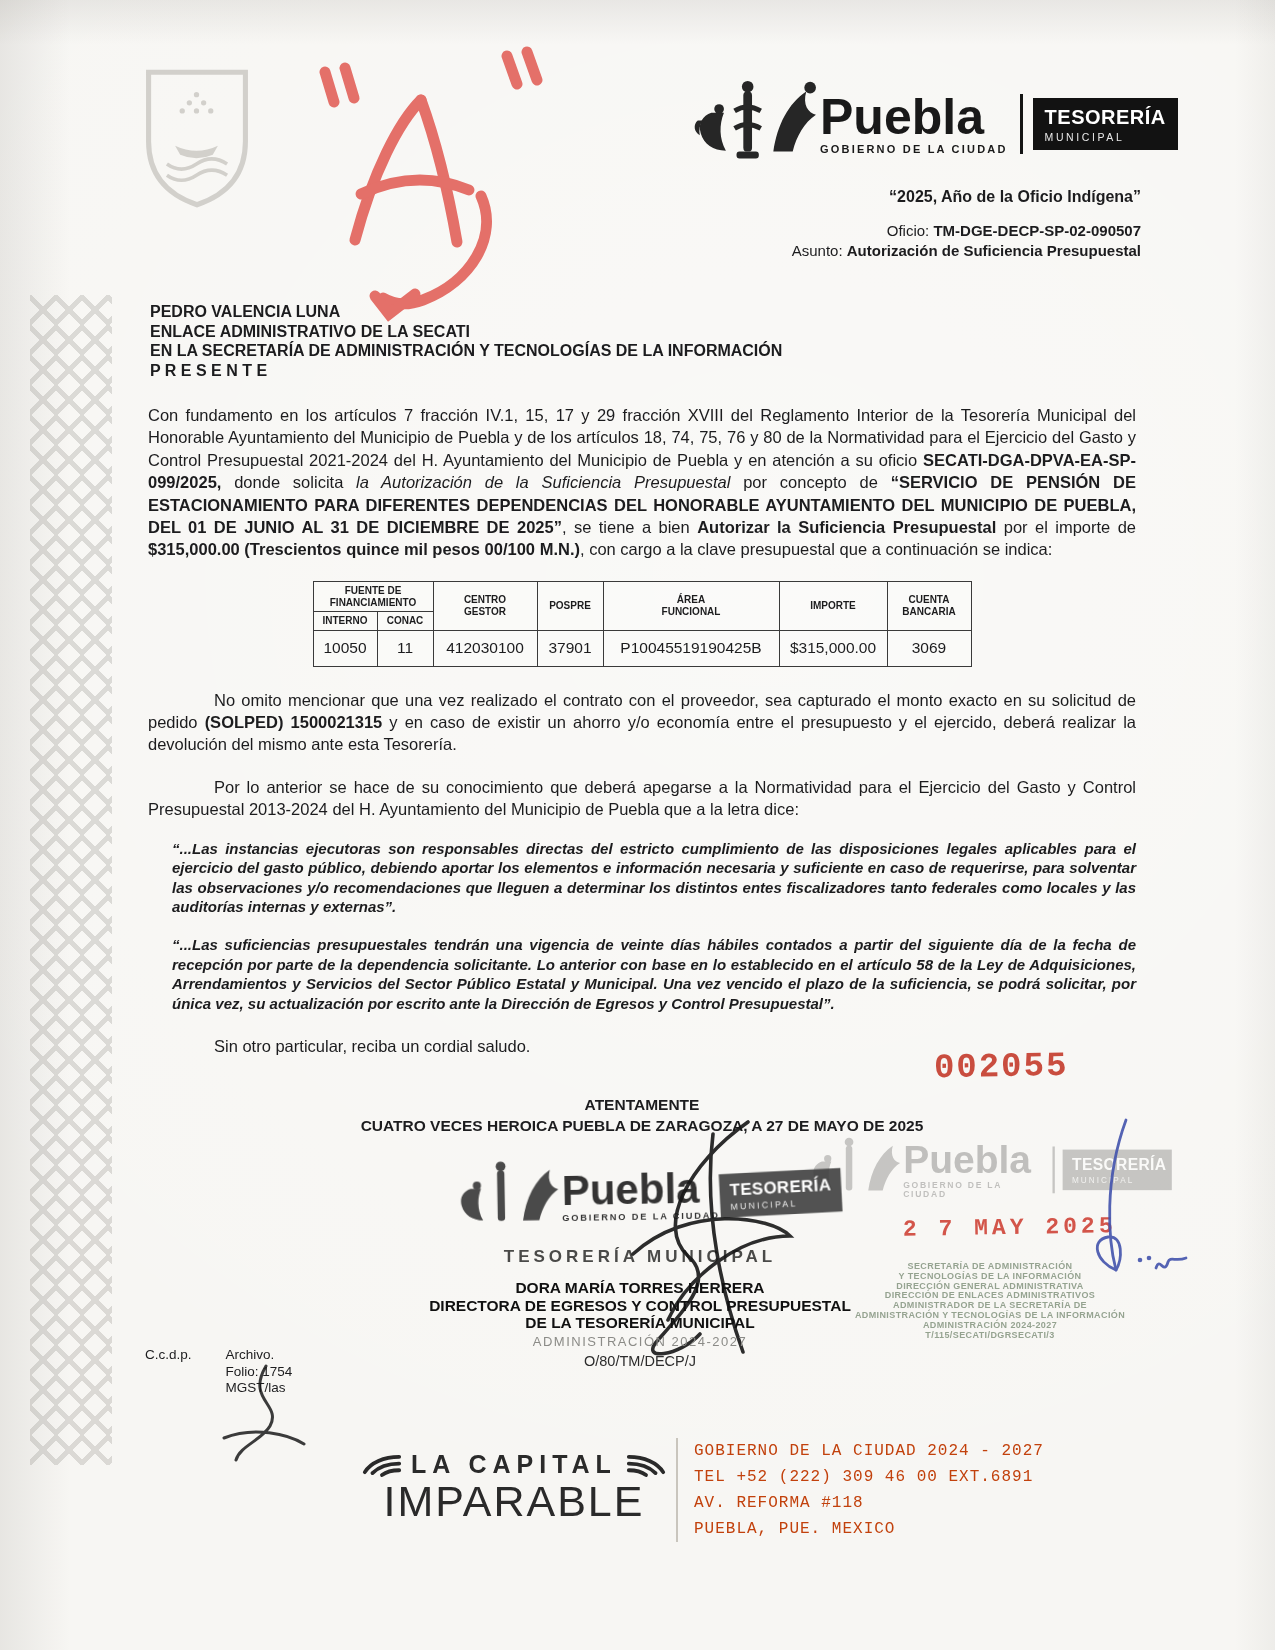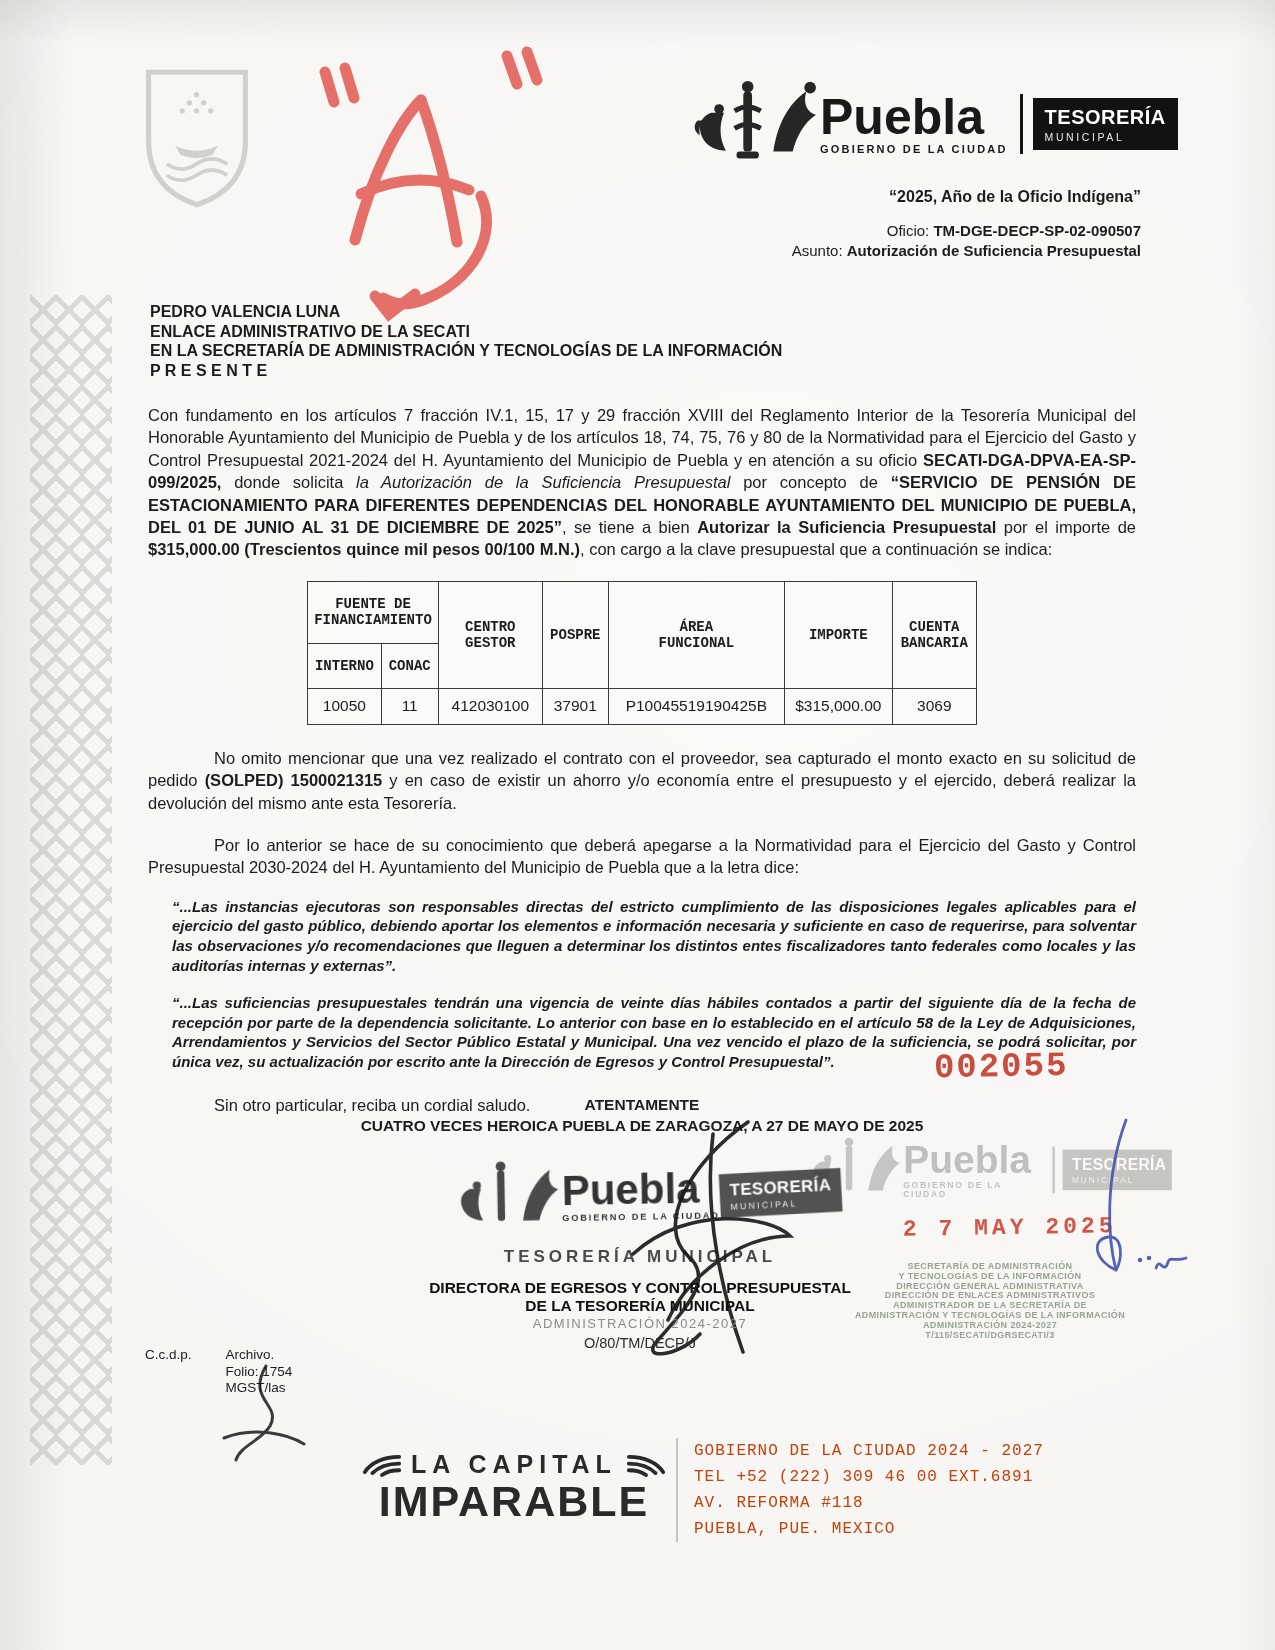--- a/index.html
+++ b/index.html
@@ -39,21 +39,21 @@
 
   .slogan { position:absolute; right:134px; top:188px; font-weight:bold; font-size:16px; }
   .ref-block { position:absolute; right:134px; top:221px; text-align:right; font-size:15px; line-height:20px; }
 
   .recipient { position:absolute; left:150px; top:302px; font-weight:bold; font-size:16px; line-height:19.5px; }
 
   .body { position:absolute; left:148px; top:404px; width:988px; font-size:16.5px; line-height:22.4px; text-align:justify; }
   .body p { margin:0; }
   .budget-table { border-collapse:collapse; margin:20px auto 0; background:rgba(255,255,255,.25); }
   .budget-table th, .budget-table td { border:1.6px solid #3a3a3a; text-align:center; vertical-align:middle; }
-  .budget-table th { font-size:14px; font-weight:bold; padding:14px 6px; white-space:pre-line; line-height:1.18;font-family:Liberation Mono, monospace; }
+  .budget-table th { font-size:10px; font-weight:bold; padding:3px 6px; white-space:pre-line; line-height:1.18; }
   .budget-table td { font-size:15.5px; padding:6px 8px; }
   .c-interno{width:64px;} .c-conac{width:56px;} .c-centro{width:104px;} .c-pospre{width:66px;}
   .c-area{width:176px;} .c-importe{width:108px;} .c-cuenta{width:84px;}
   .p-solped { margin-top:22px !important; text-indent:66px; }
   .p-norm { margin-top:20px !important; text-indent:66px; }
   .quote { margin:18px 0 0 24px !important; font-size:15px; font-weight:bold; font-style:italic; line-height:19.6px; }
   .closing-line { margin-top:22px !important; text-indent:66px; }
 
   .folio-stamp { position:absolute; left:934px; top:1048px; font-family:"Liberation Mono", monospace;
     font-size:34px; font-weight:bold; color:#c63f30; letter-spacing:2px; transform:rotate(-1deg); opacity:.92; }
@@ -91,21 +91,21 @@
   .received-stamp { position:absolute; left:828px; top:1262px; width:324px; text-align:center;
     font-size:9px; line-height:9.8px; font-weight:bold; color:#8d9c88; letter-spacing:.4px;
     filter:blur(.45px); opacity:.92; }
 
   .ccdp { position:absolute; left:145px; top:1347px; font-size:13.5px; line-height:16.5px; display:flex; gap:34px; }
   .ccdp-scribble { position:absolute; left:196px; top:1360px; width:132px; height:112px; }
 
   .capital { position:absolute; left:348px; top:1450px; width:332px; text-align:center; color:#2a2a2a; }
   .capital-top { display:flex; align-items:center; justify-content:center; gap:8px; }
   .capital-line1 { font-size:25px; font-weight:bold; letter-spacing:6px; }
-  .capital-line2 { font-size:43px; font-weight:700; letter-spacing:2px; margin-top:-2px; }
+  .capital-line2 { font-size:43px; font-weight:400; letter-spacing:2px; margin-top:-2px; }
   .wing { width:42px; height:27px; }
   .wing-right { transform:scaleX(-1); }
 
   .footer-divider { position:absolute; left:676px; top:1438px; width:2px; height:104px; background:#c9c5bd; }
   .footer-info { position:absolute; left:694px; top:1438px; font-family:"Liberation Mono", monospace;
     font-size:16px; line-height:26px; color:#c2410c; letter-spacing:1px; }
 </style>
 </head>
 <body>
 
@@ -212,21 +212,21 @@
         <td>37901</td>
         <td>P10045519190425B</td>
         <td>$315,000.00</td>
         <td>3069</td>
       </tr>
     </tbody>
       </table>
 
     <p class="p-solped"><span>No omito mencionar que una vez realizado el contrato con el proveedor, sea capturado el monto exacto en su solicitud de pedido </span><b>(SOLPED) 1500021315</b><span> y en caso de existir un ahorro y/o economía entre el presupuesto y el ejercido, deberá realizar la devolución del mismo ante esta Tesorería.</span></p>
 
-    <p class="p-norm">Por lo anterior se hace de su conocimiento que deberá apegarse a la Normatividad para el Ejercicio del Gasto y Control Presupuestal 2030-2024 del H. Ayuntamiento del Municipio de Puebla que a la letra dice:</p>
+    <p class="p-norm">Por lo anterior se hace de su conocimiento que deberá apegarse a la Normatividad para el Ejercicio del Gasto y Control Presupuestal 2013-2024 del H. Ayuntamiento del Municipio de Puebla que a la letra dice:</p>
 
     <p class="quote">“...Las instancias ejecutoras son responsables directas del estricto cumplimiento de las disposiciones legales aplicables para el ejercicio del gasto público, debiendo aportar los elementos e información necesaria y suficiente en caso de requerirse, para solventar las observaciones y/o recomendaciones que lleguen a determinar los distintos entes fiscalizadores tanto federales como locales y las auditorías internas y externas”.</p>
     <p class="quote">“...Las suficiencias presupuestales tendrán una vigencia de veinte días hábiles contados a partir del siguiente día de la fecha de recepción por parte de la dependencia solicitante. Lo anterior con base en lo establecido en el artículo 58 de la Ley de Adquisiciones, Arrendamientos y Servicios del Sector Público Estatal y Municipal. Una vez vencido el plazo de la suficiencia, se podrá solicitar, por única vez, su actualización por escrito ante la Dirección de Egresos y Control Presupuestal”.</p>
 
     <p class="closing-line">Sin otro particular, reciba un cordial saludo.</p>
   </div>
 
   <div class="folio-stamp">002055</div>
 
   <div class="atentamente">
@@ -279,20 +279,21 @@
 
   <svg class="signature-ink" viewBox="0 0 292 272">
     <g stroke="#171717" stroke-width="3.6" fill="none" stroke-linecap="round" opacity=".9">
       <path d="M210 18 C150 60 118 122 150 152 C176 174 150 202 120 236 C100 258 142 252 162 230"></path>
       <path d="M95 150 C150 100 232 112 252 132 C202 132 150 172 130 216"></path>
       <path d="M175 30 C165 110 185 192 205 248"></path>
     </g>
   </svg>
 
   <div class="signer">
+    <div class="signer-bold">DORA MARÍA TORRES HERRERA</div>
     <div class="signer-bold">DIRECTORA DE EGRESOS Y CONTROL PRESUPUESTAL</div>
     <div class="signer-bold">DE LA TESORERÍA MUNICIPAL</div>
     <div class="signer-admin">ADMINISTRACIÓN 2024-2027</div>
     <div class="signer-ref">O/80/TM/DECP/J</div>
   </div>
 
   <div class="date-stamp">2 7 MAY 2025</div>
 
   <svg class="blue-pen" viewBox="0 0 152 182">
     <g stroke="#4353ad" stroke-width="2.8" fill="none" stroke-linecap="round" opacity=".9">

